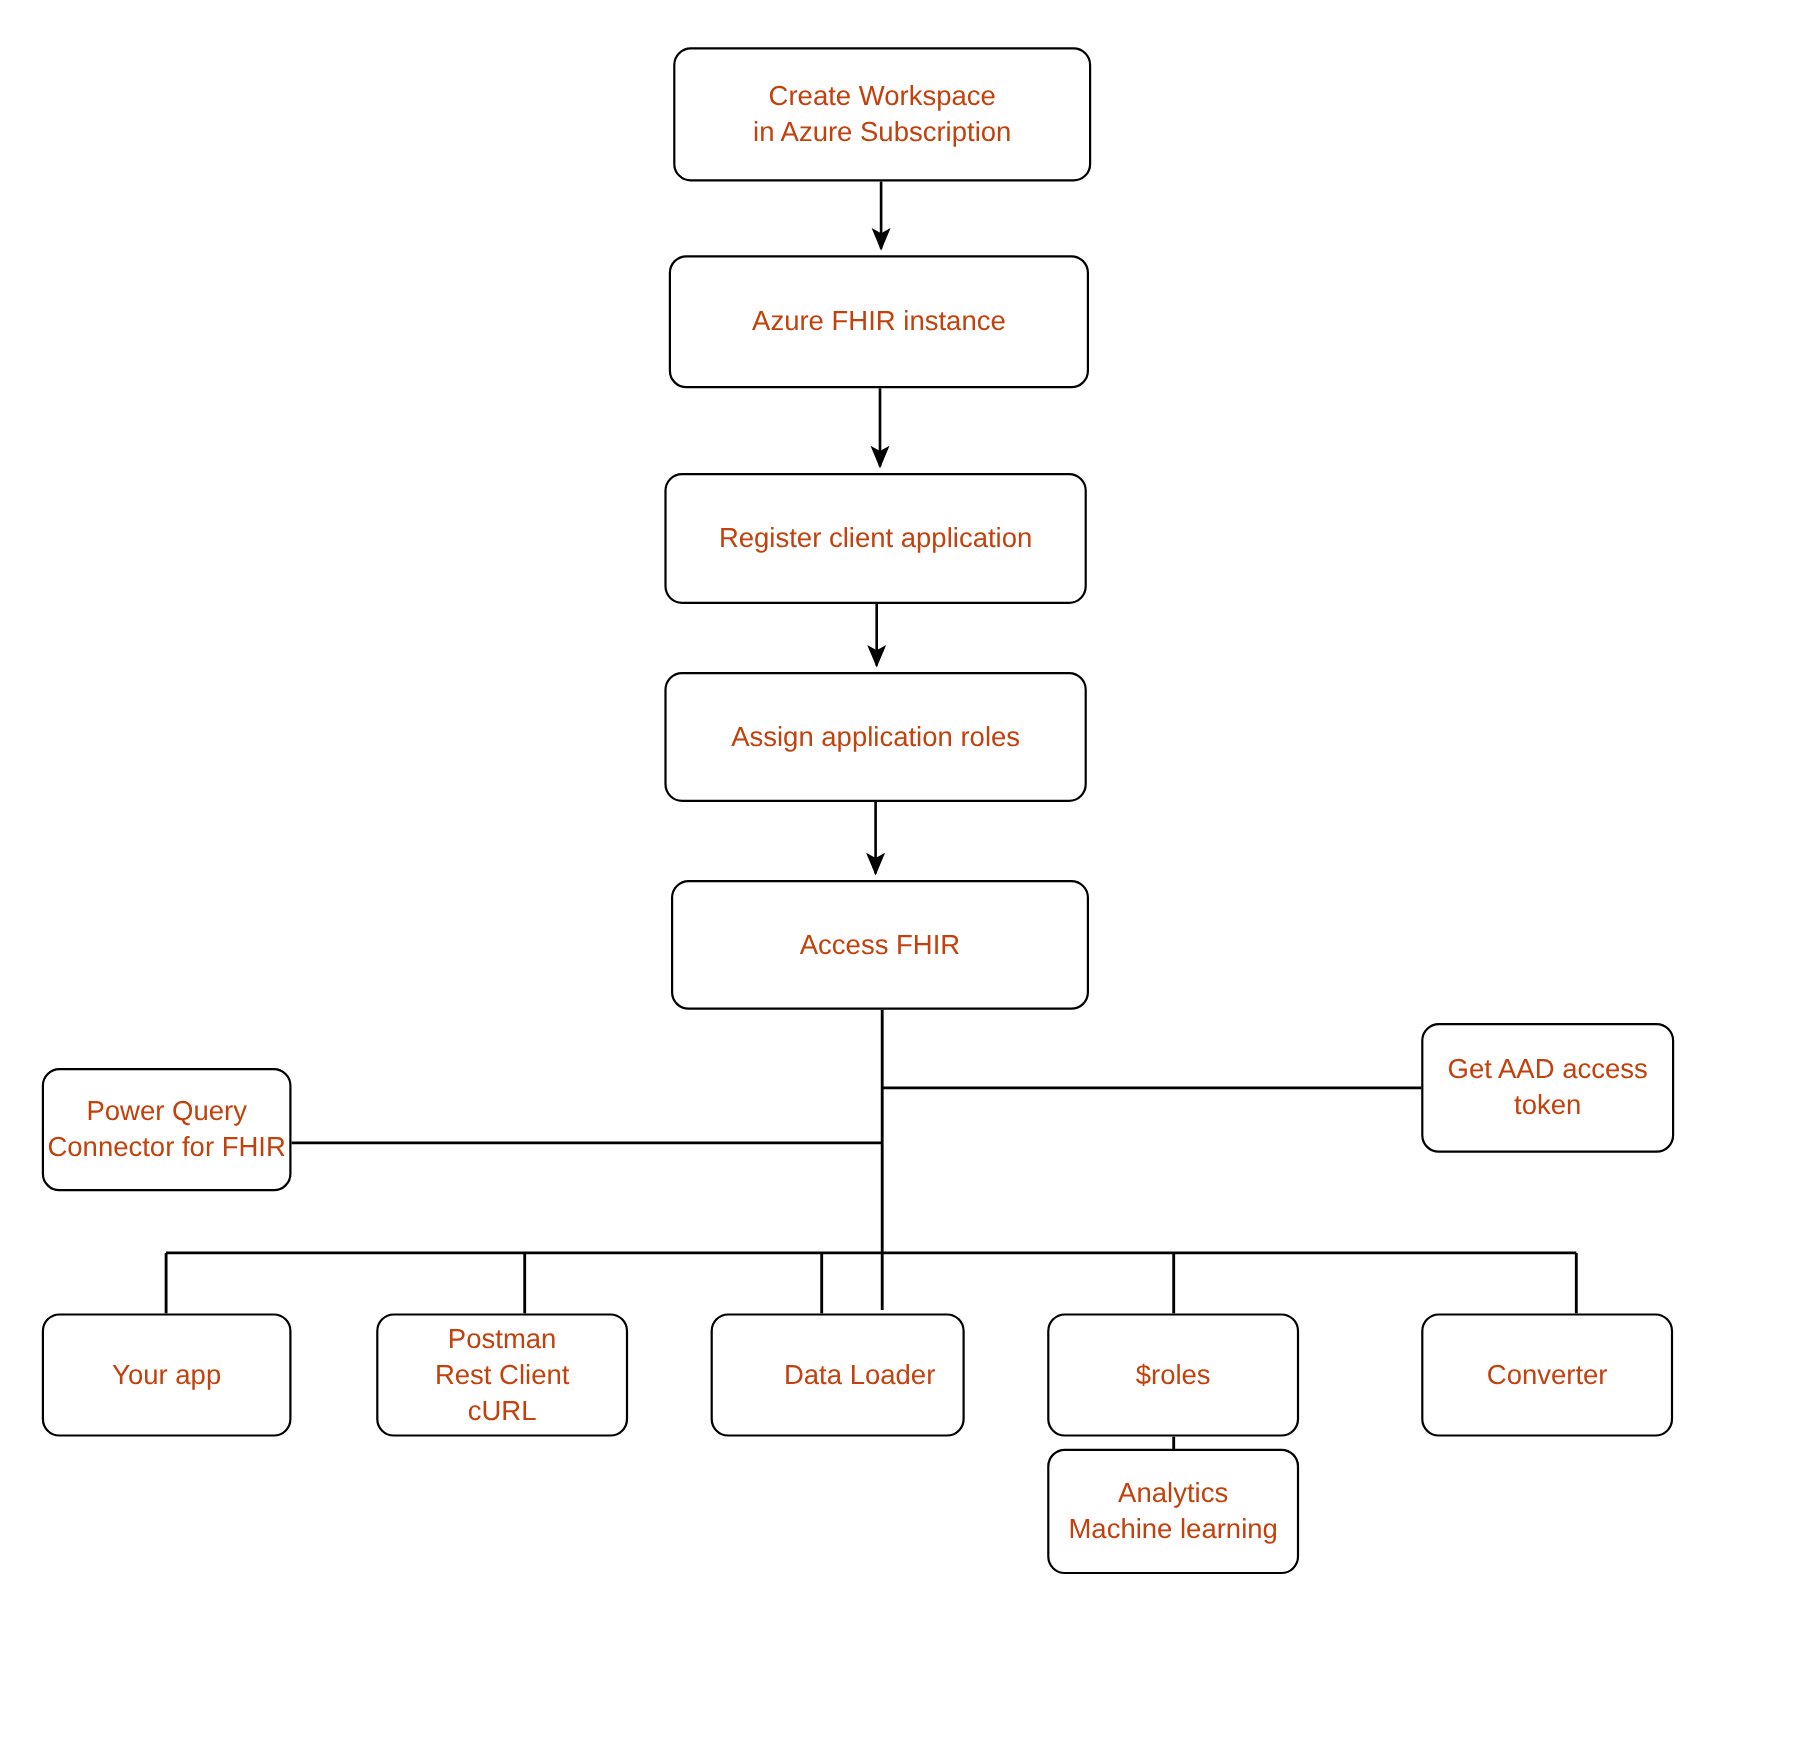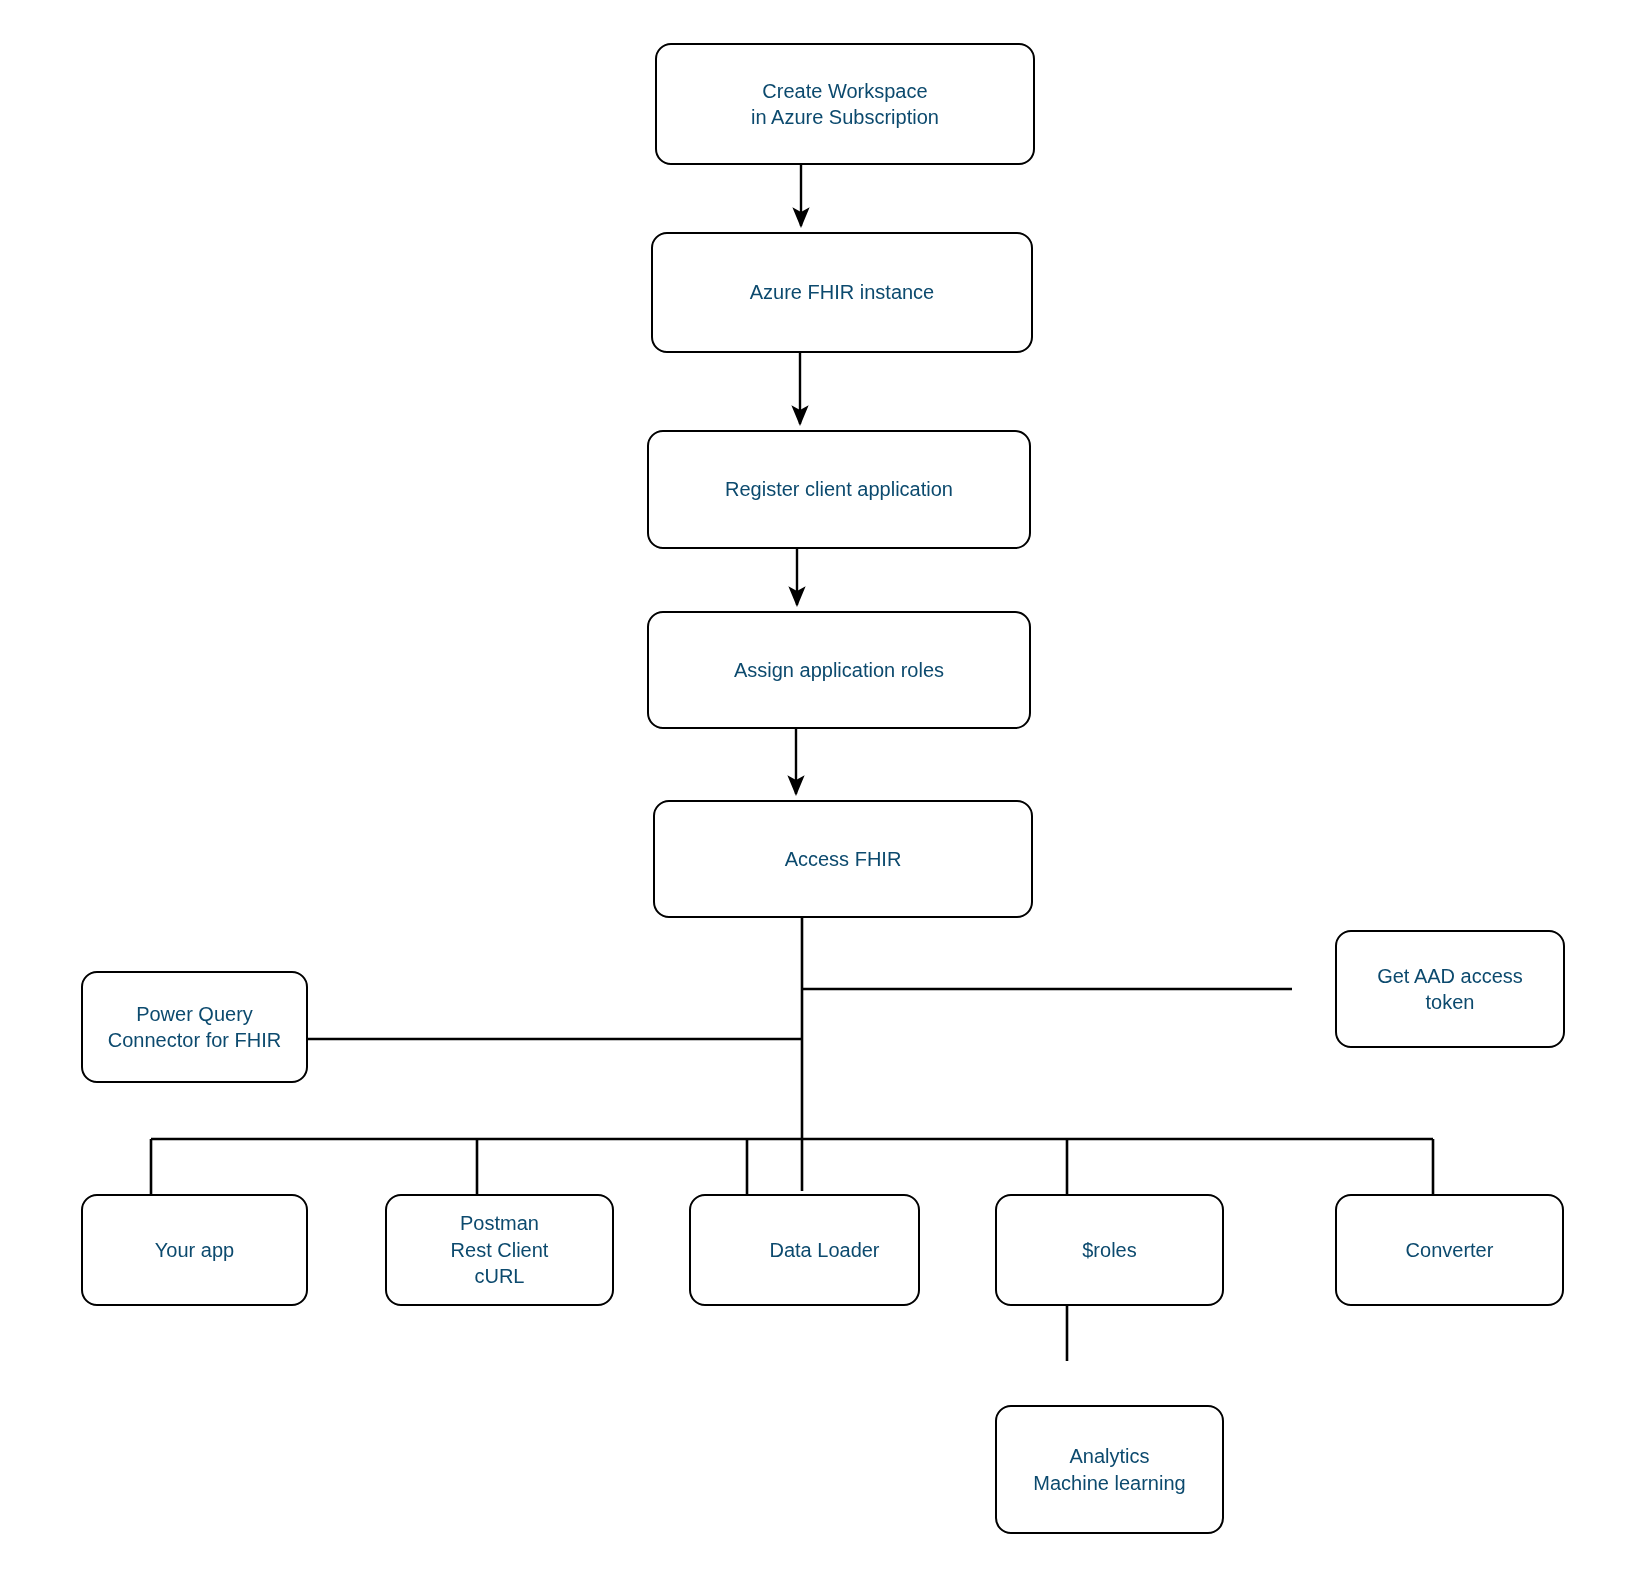--- a/index.html
+++ b/index.html
@@ -26,28 +26,27 @@
   .node {
     position: absolute;
     box-sizing: border-box;
     background: #ffffff;
     border: 2px solid #000000;
     border-radius: 16px;
     display: flex;
     align-items: center;
     justify-content: center;
     text-align: center;
-    color: #0c4a6e;
-    font-size: 20px;
+    color: #c2410c;
+    font-size: 25px;
     line-height: 1.32;
     font-family: "Liberation Sans", sans-serif;
     font-weight: 400;
     white-space: pre-line;
     z-index: 2;
-    margin-left: 43px;
   }
 </style>
 </head>
 <body>
 
 <div id="canvas">
 
   <svg id="wires" viewBox="0 0 1646 1582" xmlns="http://www.w3.org/2000/svg">
     <defs>
       <marker id="arrowhead" markerWidth="11" markerHeight="11" refX="8.4" refY="4" orient="auto" markerUnits="strokeWidth">
@@ -98,16 +97,16 @@
   <div class="node" style="left: 342px; top: 1194px; width: 229px; height: 112px;">Postman
 Rest Client
 cURL</div>
 
   <div class="node" style="left: 646px; top: 1194px; width: 231px; height: 112px; padding-left: 40px;">Data Loader</div>
 
   <div class="node" style="left: 952px; top: 1194px; width: 229px; height: 112px;">$roles</div>
 
   <div class="node" style="left: 1292px; top: 1194px; width: 229px; height: 112px;">Converter</div>
 
-  <div class="node" style="left: 952px; top: 1405px; width: 229px; height: 129px;">Analytics
+  <div class="node" style="left: 952px; top: 1317px; width: 229px; height: 114px;">Analytics
 Machine learning</div>
 
 </div>
 
 </body></html>

